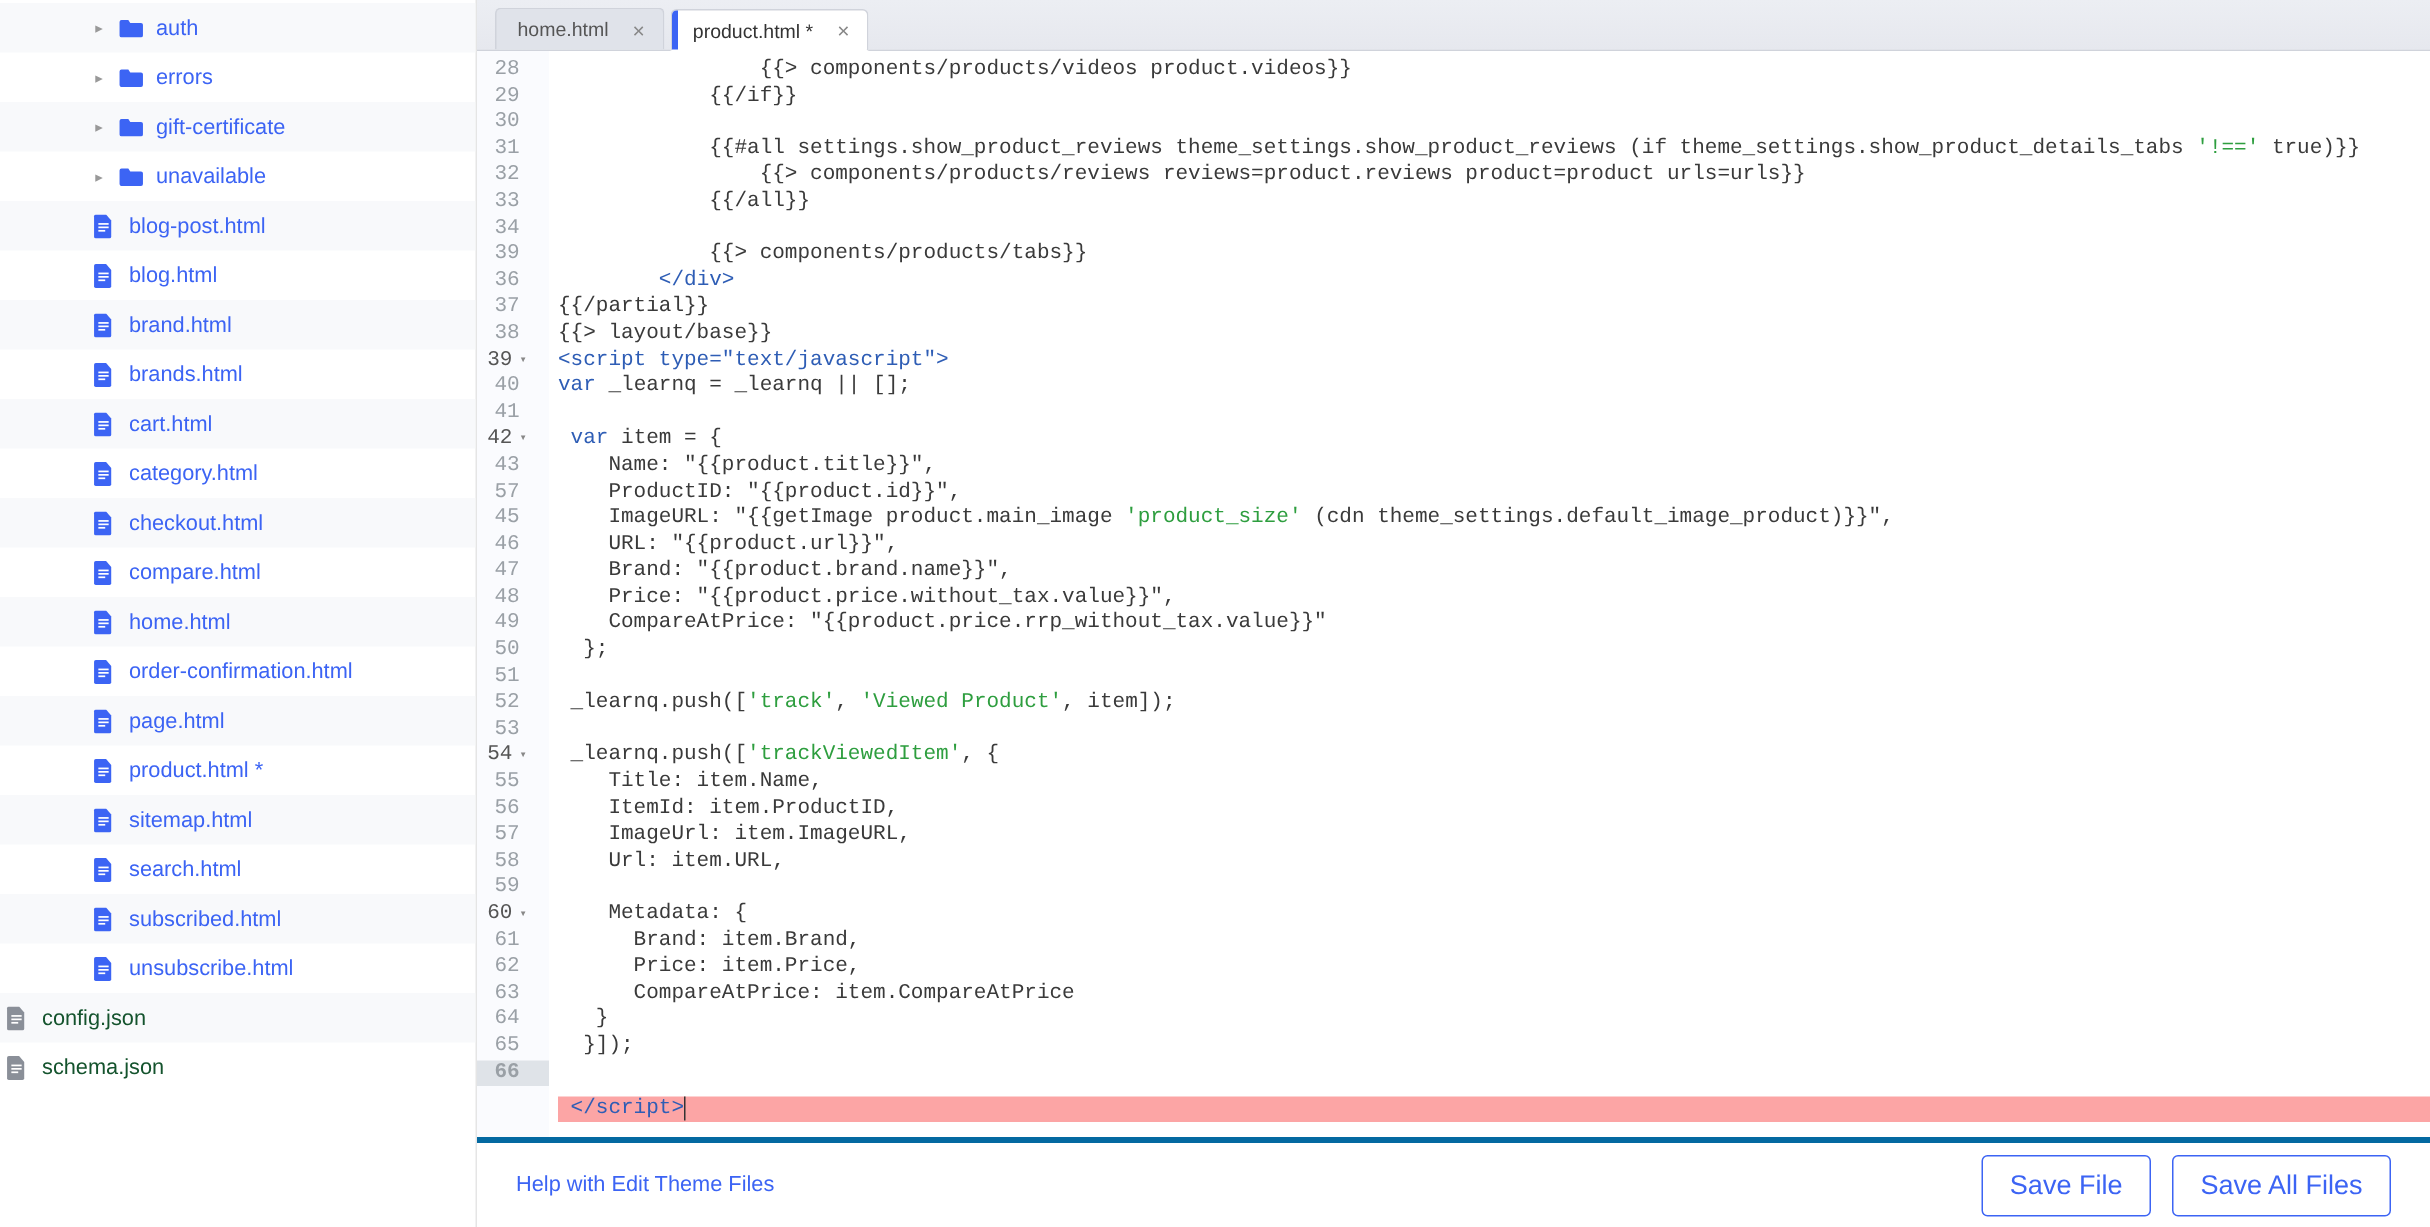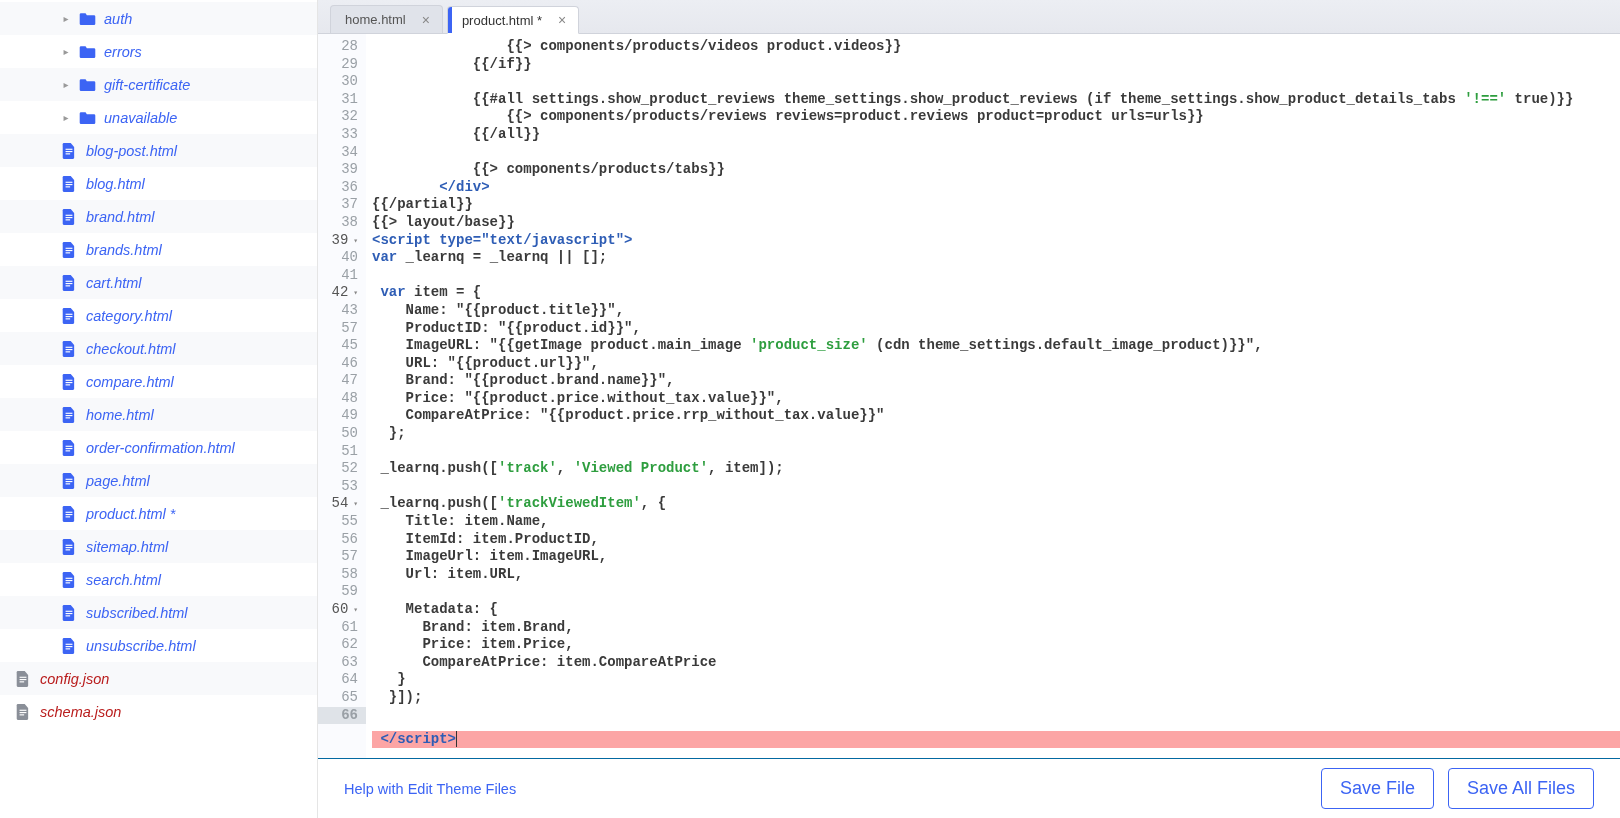--- a/index.html
+++ b/index.html
@@ -6,57 +6,57 @@
   body { font-family: -apple-system, "Segoe UI", Helvetica, Arial, sans-serif; font-size:14px; color:#333; background:#fff; overflow:hidden; }
   .app { display:flex; width:1620px; height:818px; position:relative; }
 
   
   .sidebar { width:318px; flex:0 0 318px; background:#fff; border-right:1px solid #e5e5e5; display:flex; flex-direction:column; overflow:hidden; }
   .tree { flex:1; overflow-y:auto; padding-top:2px; }
   .tree-row { display:flex; align-items:center; height:33px; padding:0 10px 0 0; cursor:pointer; color:#3c64f4; font-size:14.5px; }
   .tree-row:nth-child(odd){ background:#f8f9fb; }
   .tree-row.depth-2 { padding-left:60px; }
   .tree-row.depth-3 { padding-left:60px; }
-  .tree-row.root { padding-left:14px; color:#b91c1c; }
+  .tree-row.root { padding-left:2px; color:#14532d; }
   .tree-row .caret { width:12px; display:inline-flex; justify-content:center; color:#999; font-size:10px; margin-right:6px; }
   .tree-row .ic-wrap { width:18px; display:inline-flex; justify-content:center; margin-right:8px; }
-  .tree-row .lbl { white-space:nowrap;font-style:italic; }
+  .tree-row .lbl { white-space:nowrap; }
 
   .ic-folder { width:17px; height:13px; }
   .ic-file   { width:14px; height:16px; }
   .ic-file-gray path { fill:#8a8f98; }
 
   
   .main { flex:1; display:flex; flex-direction:column; position:relative; }
 
   .tabbar { height:34px; background:linear-gradient(#eceef3,#e6e8ee); border-bottom:1px solid #d0d3db; display:flex; align-items:flex-end; padding-left:12px; }
   .tab { height:28px; display:flex; align-items:center; padding:0 10px 0 14px; font-size:13px; color:#555; border:1px solid #d0d3db; border-bottom:none; margin-right:4px; border-radius:4px 4px 0 0; background:#e0e3ea; cursor:pointer; }
   .tab.active { background:#fff; color:#333; position:relative; top:1px; border-bottom:1px solid #fff; }
   .tab .accent { width:4px; height:100%; background:#3c64f4; margin:-0px 10px 0 -14px; border-radius:3px 0 0 0; display:none; }
   .tab.active .accent { display:block; }
   .tab-close { margin-left:14px; color:#888; font-size:14px; line-height:1; padding:0 2px; }
 
   
   .editor { flex:1; display:flex; overflow:auto; font-family:"SFMono-Regular",Consolas,"Liberation Mono",Menlo,monospace; font-size:14px; line-height:17.6px; background:#fff; }
-  .gutter { flex:0 0 48px; text-align:right; color:#9aa0a6; background:#fafbfe; padding:4px 8px 4px 0; user-select:none; }
+  .gutter { flex:0 0 48px; text-align:center; color:#9aa0a6; background:#fafbfe; padding:4px 8px 4px 0; user-select:none; }
   .gutter div { height:17.6px; }
   .gutter .mark { color:#555; }
   .gutter .mark::after { content:" ▾"; font-size:8px; color:#888; position:relative; top:-1px; }
   .gutter .hl { background:#dfe3e8; margin-right:-8px; padding-right:8px;font-weight:bold; }
   .code { flex:1; padding:4px 0 4px 6px; white-space:pre; color:#3a3a3a; }
-  .code div { height:17.6px;font-weight:bold; }
+  .code div { height:17.6px; }
   .code .hl { background:#fca5a5; width:100%;margin-top:24px; }
   .code .caret-line { border-right:1px solid #333; animation:none; }
 
   .tk-str  { color:#2e9e3f; }  
   .tk-tag  { color:#2e5db5; }  
   .tk-kw   { color:#2e5db5; }
 
   
-  .footer { height:60px; border-top:1px solid #0369a1; display:flex; align-items:center; justify-content:space-between; padding:0 26px 0 26px; background:#fff; }
+  .footer { height:60px; border-top:4px solid #0369a1; display:flex; align-items:center; justify-content:space-between; padding:0 26px 0 26px; background:#fff; }
   .help-link { color:#3c64f4; font-size:14.5px; text-decoration:none; cursor:pointer; }
   .btns { display:flex; gap:14px; }
   .btn { border:1px solid #3c64f4; color:#3c64f4; background:#fff; padding:9px 18px; font-size:18px; border-radius:4px; cursor:pointer; }
 </style>
 </head>
 <body>
 
 <div class="app">
 
   <aside class="sidebar">

